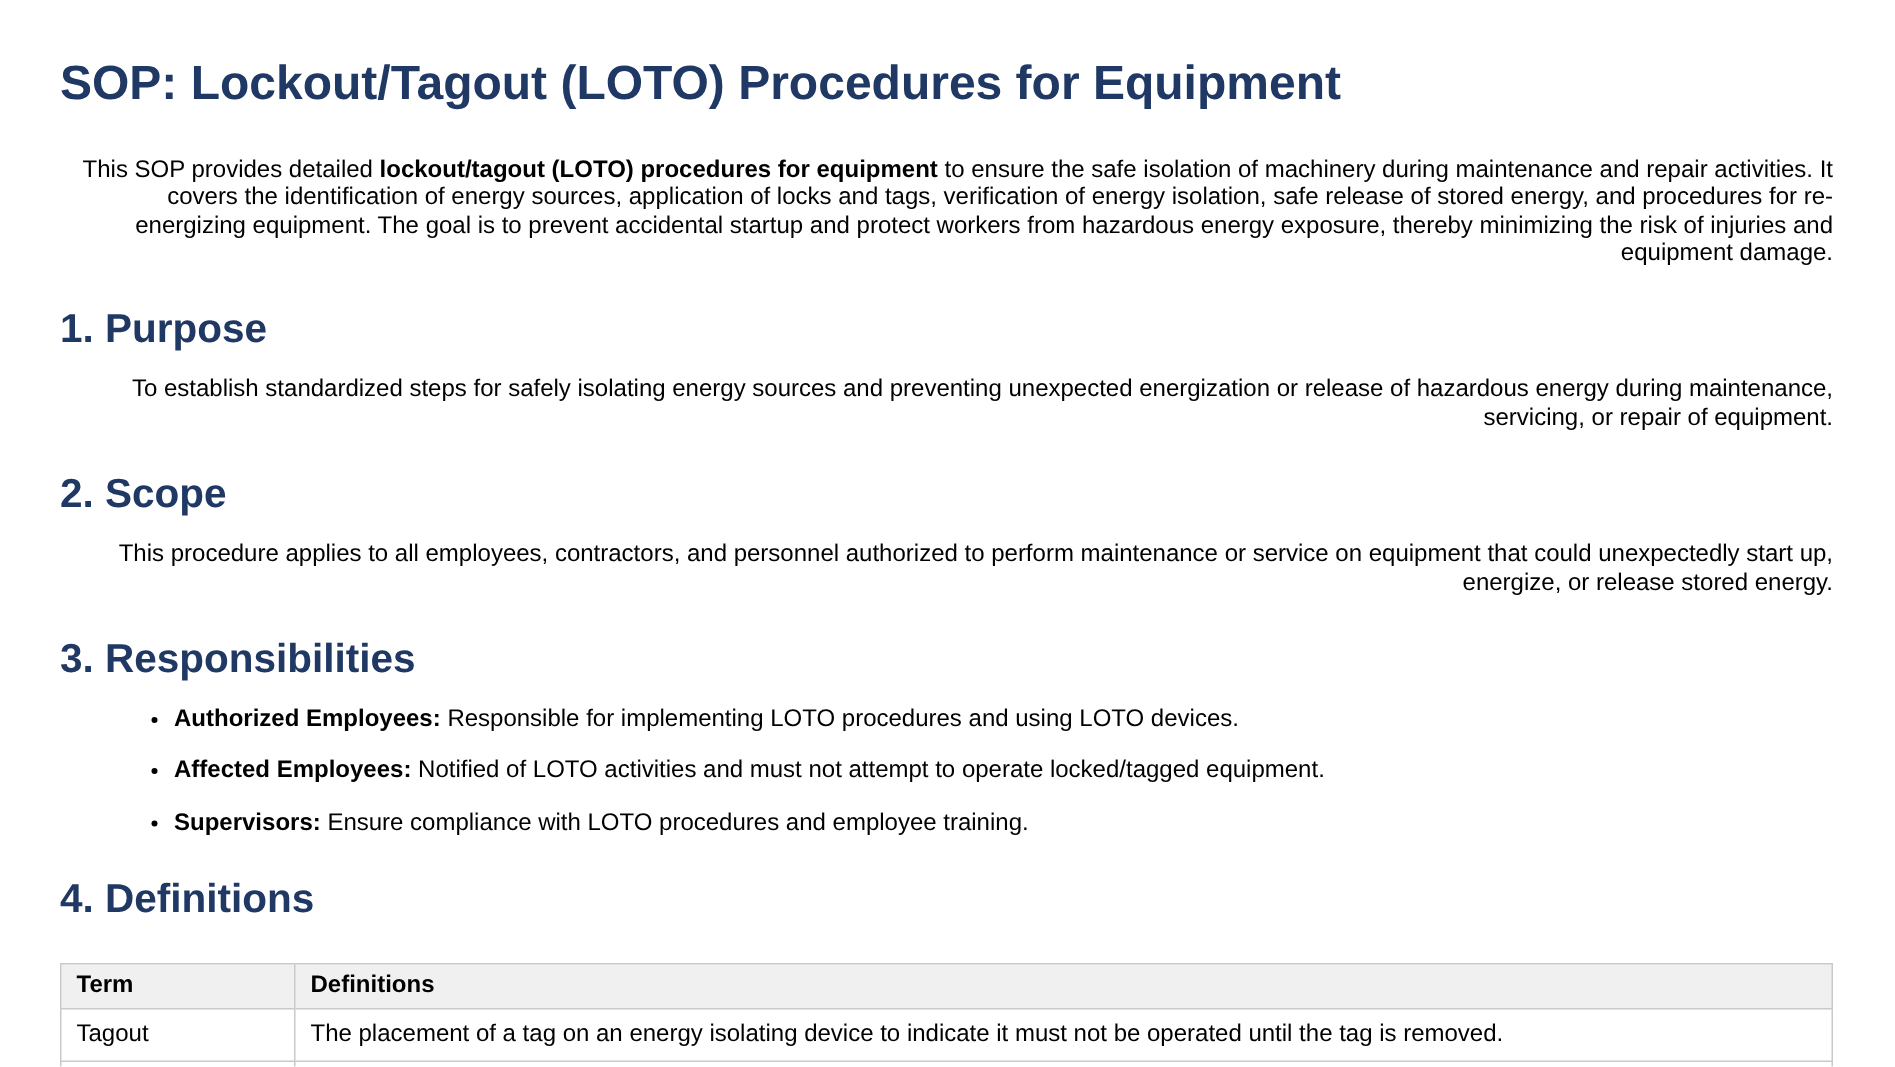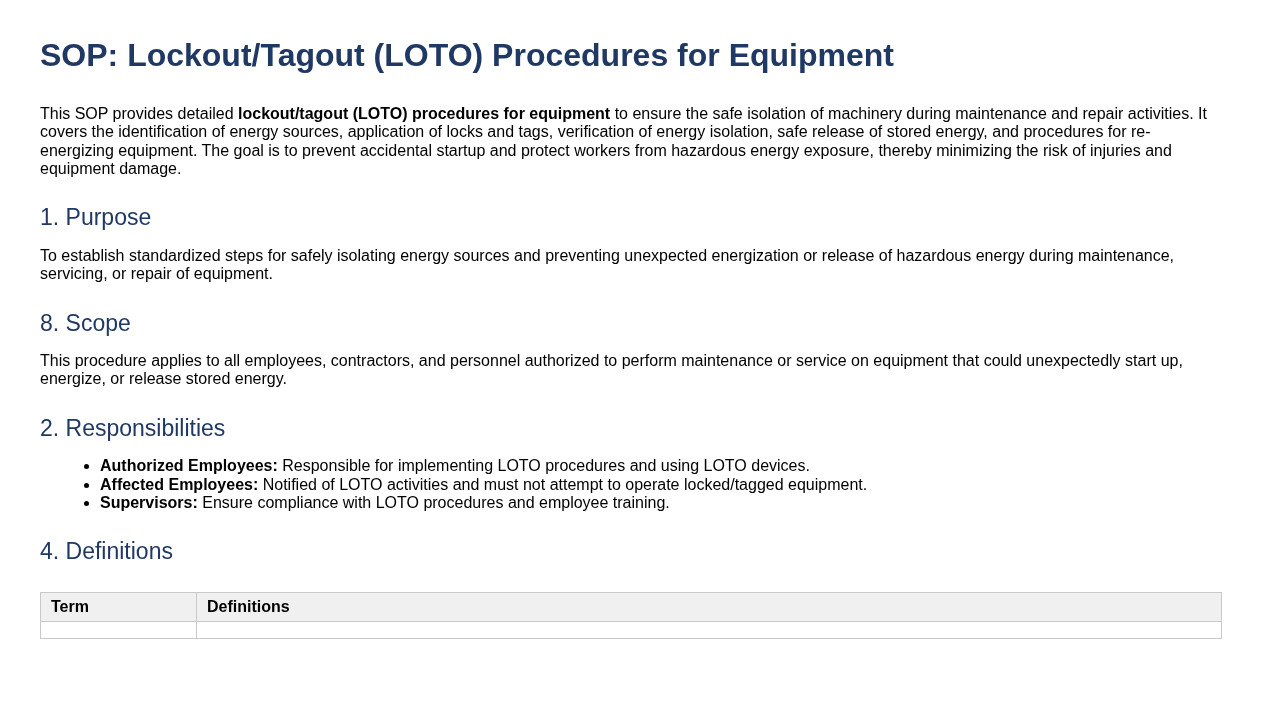--- a/index.html
+++ b/index.html
@@ -17,34 +17,35 @@
     color: var(--text-color, #000000);
     line-height: 1.15;
   }
   h1 {
     font-size: 32px;
     font-weight: bold;
     color: var(--heading-color, #1f3864);
     margin: 21px 0 31px 0;
   }
   h2 {
-    font-size: 23px;
-    font-weight: normal;
+    font-size: 27px;
+    font-weight: bold;
     color: var(--heading-color, #1f3864);
     margin: 26px 0 14px 0;
   }
   p {
     margin: 16px 0;
+    text-align: right;
   }
   ul.resp-list {
     margin: 16px 0;
     padding-left: 60px;
   }
   ul.resp-list li {
-    margin: 0;
+    margin: 16px;
   }
   table.def-table {
     width: 100%;
     border-collapse: collapse;
     margin-top: 27px;
   }
   table.def-table th,
   table.def-table td {
     border: 1px solid var(--table-border, #c9c9c9);
     text-align: left;
@@ -67,37 +68,41 @@
 </head>
 <body>
 
 <h1>SOP: Lockout/Tagout (LOTO) Procedures for Equipment</h1>
 
 <p><span>This SOP provides detailed </span><strong>lockout/tagout (LOTO) procedures for equipment</strong><span> to ensure the safe isolation of machinery during maintenance and repair activities. It covers the identification of energy sources, application of locks and tags, verification of energy isolation, safe release of stored energy, and procedures for re-energizing equipment. The goal is to prevent accidental startup and protect workers from hazardous energy exposure, thereby minimizing the risk of injuries and equipment damage.</span></p>
 
 <h2>1. Purpose</h2>
 <p>To establish standardized steps for safely isolating energy sources and preventing unexpected energization or release of hazardous energy during maintenance, servicing, or repair of equipment.</p>
 
-<h2>8. Scope</h2>
+<h2>2. Scope</h2>
 <p>This procedure applies to all employees, contractors, and personnel authorized to perform maintenance or service on equipment that could unexpectedly start up, energize, or release stored energy.</p>
 
-<h2>2. Responsibilities</h2>
+<h2>3. Responsibilities</h2>
 <ul class="resp-list">
   <li><strong>Authorized Employees:</strong><span> Responsible for implementing LOTO procedures and using LOTO devices.</span></li>
   <li><strong>Affected Employees:</strong><span> Notified of LOTO activities and must not attempt to operate locked/tagged equipment.</span></li>
   <li><strong>Supervisors:</strong><span> Ensure compliance with LOTO procedures and employee training.</span></li>
 </ul>
 
 <h2>4. Definitions</h2>
 <table class="def-table">
   <thead>
     <tr>
       <th class="col-term">Term</th>
       <th>Definitions</th>
     </tr>
   </thead>
   <tbody>
     <tr>
+      <td class="col-term">Tagout</td>
+      <td>The placement of a tag on an energy isolating device to indicate it must not be operated until the tag is removed.</td>
+    </tr>
+    <tr>
       <td class="col-term"></td>
       <td></td>
     </tr>
   </tbody>
 </table>
 
 </body></html>

